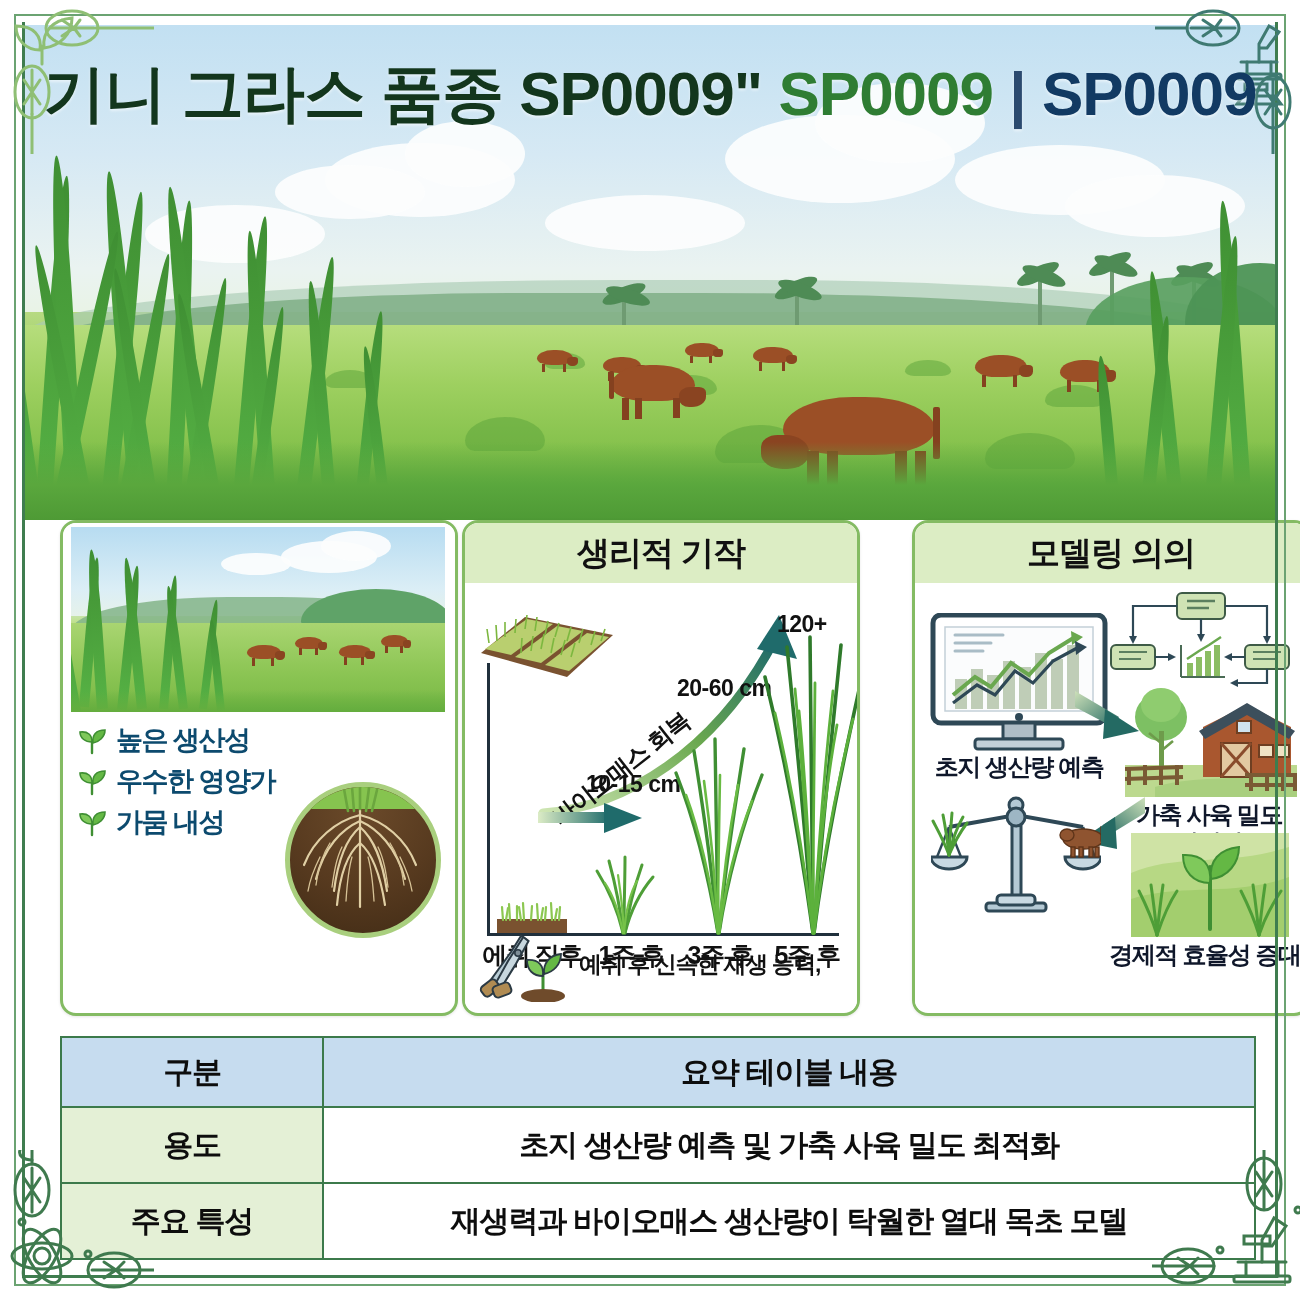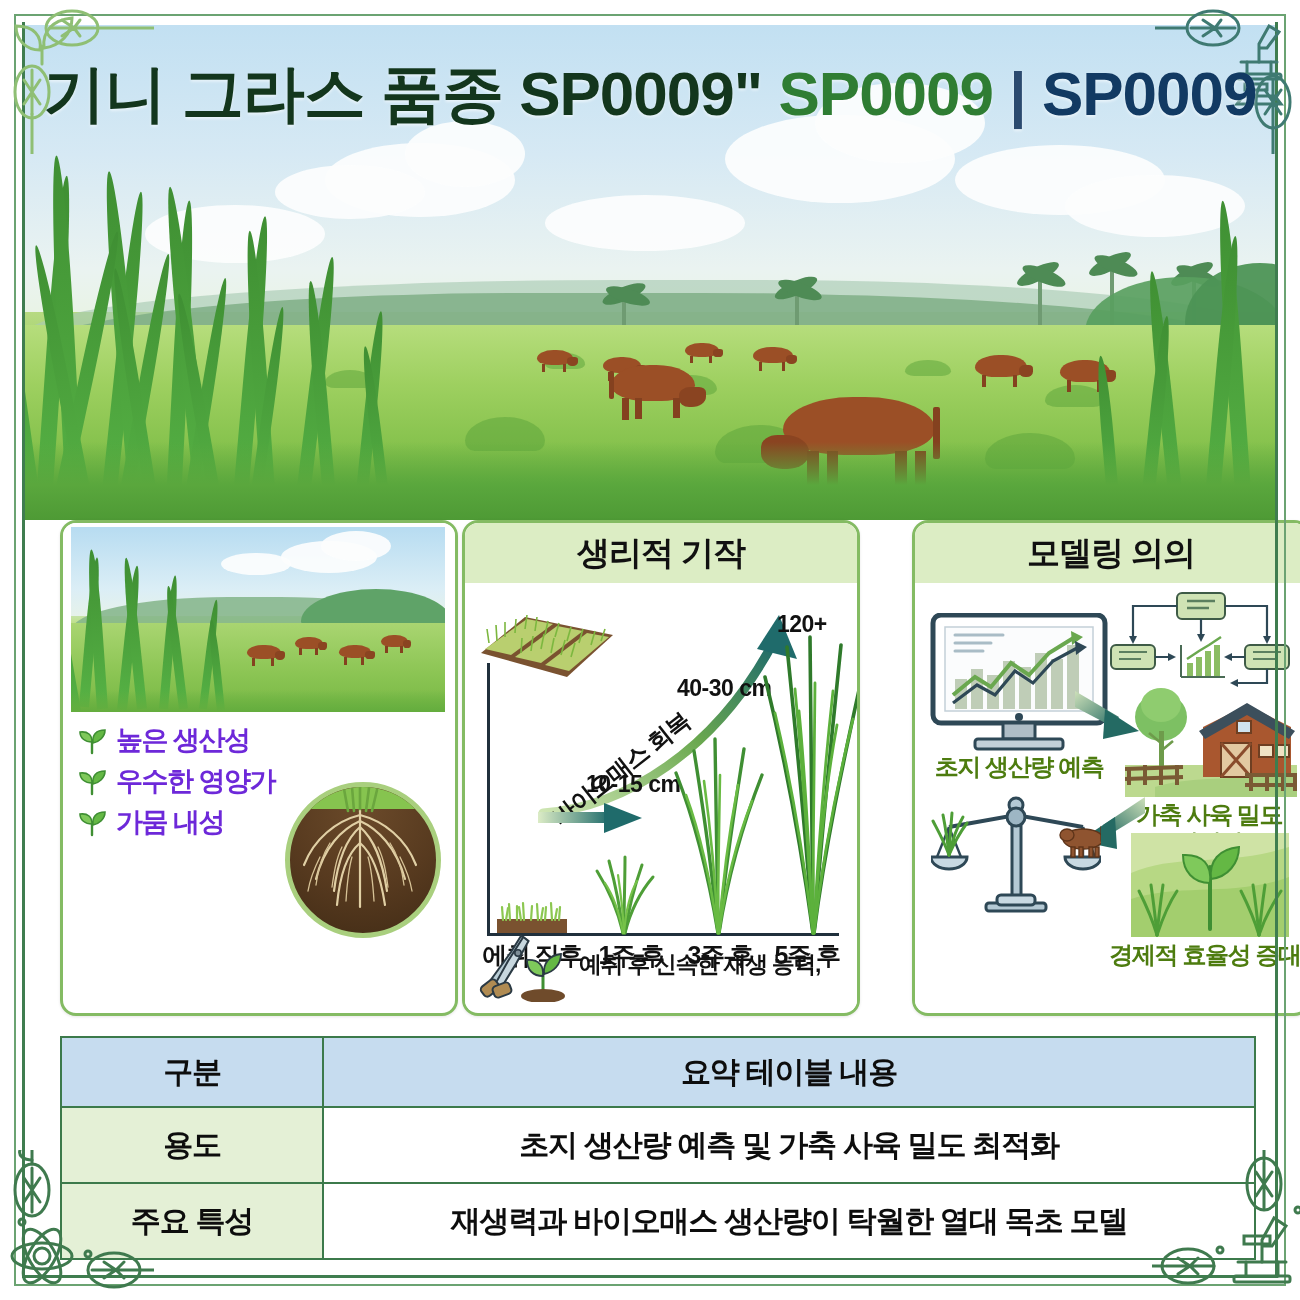--- a/index.html
+++ b/index.html
@@ -76,39 +76,39 @@
     height:60px;background:#dcedc4;display:flex;align-items:center;justify-content:center;
   }
   .panel-title{font-size:33px;font-weight:bold;color:#111;letter-spacing:-1px;}
   .panel-body{position:relative;height:427px;background:#fff;}
 
   
   .p1-photo{position:absolute;left:8px;top:4px;width:374px;height:185px;overflow:hidden;
     background:linear-gradient(#bfe0f2 0%,#d6ecf5 38%,#bfe08a 52%,#90cb5c 72%,#79bd49 100%);}
   .p1-list{position:absolute;left:12px;top:196px;}
   .p1-item{display:flex;align-items:center;height:41px;}
-  .p1-item .lbl{font-size:27px;font-weight:bold;color:#6d28d9;letter-spacing:-1.5px;}
+  .p1-item .lbl{font-size:27px;font-weight:bold;color:#0c4a6e;letter-spacing:-1.5px;}
   .sprout{width:34px;height:30px;margin-right:7px;flex:0 0 34px;}
   .roots{position:absolute;right:14px;bottom:12px;width:146px;height:146px;border-radius:50%;
     border:5px solid #a9cf7e;overflow:hidden;background:radial-gradient(circle at 50% 15%,#6b4a2a 0%,#573a1f 55%,#422c16 100%);}
 
   
   .p2{position:absolute;inset:0;}
   .axis{position:absolute;background:#20303c;}
   .chartlabel{position:absolute;font-weight:bold;color:#111;}
   .xlabel{font-size:25px;letter-spacing:-1.5px;text-align:center;}
   .cmlabel{font-size:23px;letter-spacing:-.5px;}
   .diaglabel{position:absolute;font-size:24px;font-weight:bold;color:#111;
     transform:rotate(-38deg);transform-origin:left bottom;letter-spacing:-1px;white-space:nowrap;}
   .clump{position:absolute;}
   .p2-foot{position:absolute;left:10px;bottom:8px;width:372px;display:flex;align-items:center;}
   .p2-foot .txt{font-size:23px;font-weight:bold;color:#111;line-height:1.22;letter-spacing:-1.4px;}
 
   
-  .p3cap{position:absolute;font-size:24px;font-weight:bold;color:#4d7c0f;text-align:center;
+  .p3cap{position:absolute;font-size:24px;font-weight:bold;color:#0f172a;text-align:center;
      letter-spacing:-1.4px;line-height:1.18;}
 
   
   .tbl{position:absolute;left:60px;top:1036px;width:1196px;border-collapse:collapse;}
   .tbl td{border:2px solid #3c7a4b;text-align:center;font-weight:bold;color:#0d0d0d;letter-spacing:-1.2px;}
   .tbl .c1{width:258px;}
   .tbl thead td{background:#c6dcef;height:66px;font-size:30px;}
   .tbl tbody td{background:#ffffff;height:72px;font-size:30px;}
   .tbl tbody td.c1{background:#e4f0d6;}
 </style>
@@ -425,21 +425,21 @@
             <linearGradient id="arrG2" x1="0" y1="0" x2="1" y2="0">
               <stop offset="0%" stop-color="#dcecc6"></stop>
               <stop offset="100%" stop-color="#1f6b6b"></stop>
             </linearGradient>
           </defs>
           <rect x="0" y="11" width="72" height="11" fill="url(#arrG2)"></rect>
           <polygon points="66,2 104,17 66,32" fill="#1f6b6b"></polygon>
         </svg>
 
         <div class="chartlabel cmlabel" style="left:121px;top:188px;">10-15 cm</div>
-        <div class="chartlabel cmlabel" style="left:212px;top:92px;">40-30 cm</div>
+        <div class="chartlabel cmlabel" style="left:212px;top:92px;">20-60 cm</div>
         <div class="chartlabel cmlabel" style="left:312px;top:28px;">120+</div>
 
         <svg class="clump" style="left:28px;top:312px;" width="78" height="40" viewBox="0 0 78 40">
           <rect x="4" y="24" width="70" height="14" fill="#7a5230"></rect>
           <g stroke="#8cc751" stroke-width="2.2" stroke-linecap="round">
             <path d="M10 25 L9 12"></path>
               <path d="M17 25 L16 9"></path>
               <path d="M24 25 L24 11"></path>
             <path d="M31 25 L30 8"></path>
               <path d="M38 25 L39 11"></path>

